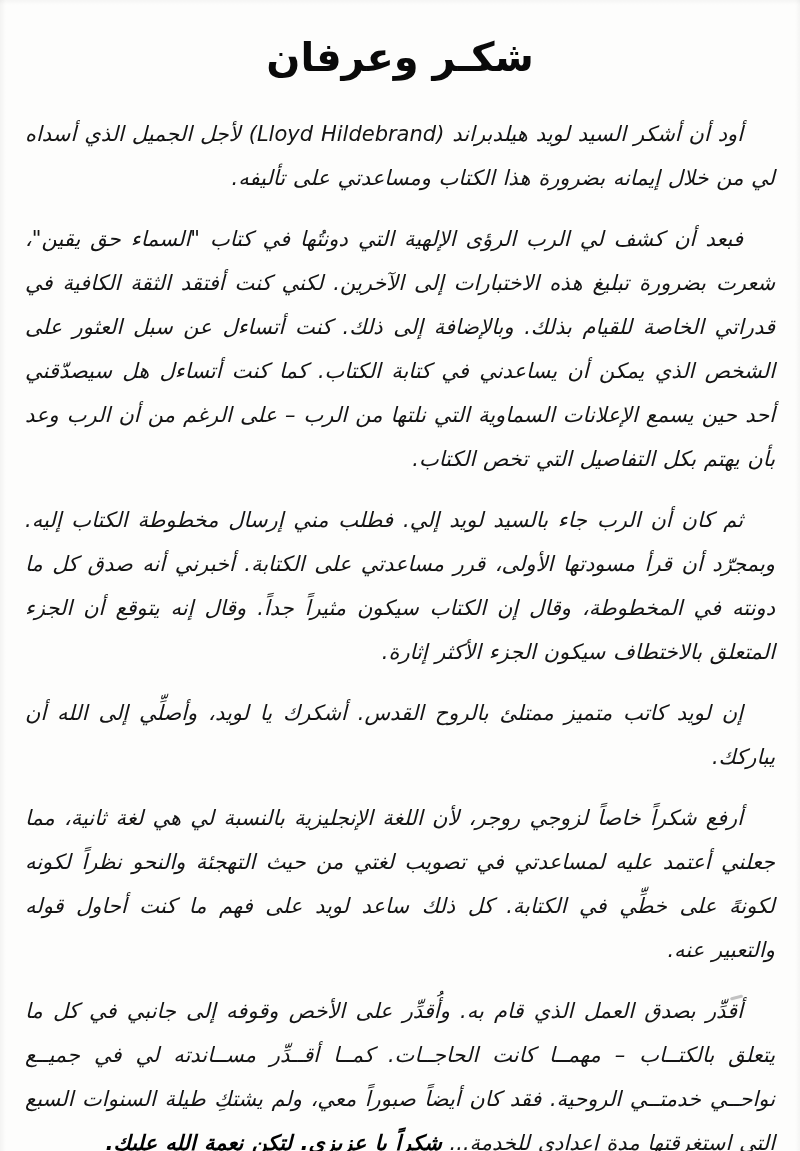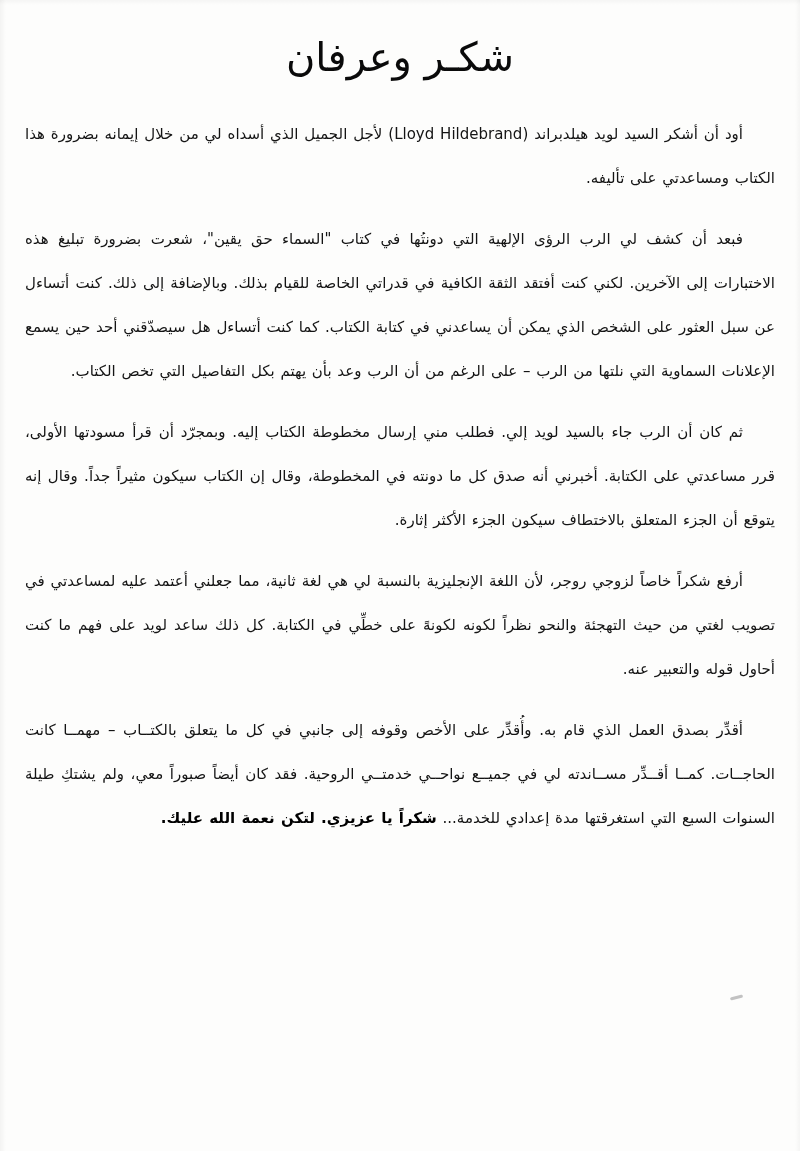--- a/index.html
+++ b/index.html
@@ -19,40 +19,41 @@
     
     background-image:
       linear-gradient(to right, rgba(0,0,0,0.04) 0, rgba(0,0,0,0) 6px),
       linear-gradient(to left, rgba(0,0,0,0.03) 0, rgba(0,0,0,0) 5px),
       linear-gradient(to bottom, rgba(0,0,0,0.03) 0, rgba(0,0,0,0) 5px);
   }
   .doc-title {
     direction: rtl;
     text-align: center;
     font-size: 40px;
-    font-weight: normal;
+    font-weight: bold;
     color: #0a0a0a;
     margin: 0;
     padding-top: 26px;
     height: 62px;
     line-height: 62px;
     letter-spacing: 1px;
   }
   .content {
     direction: rtl;
     padding: 24px 25px 0 25px;
     color: #141414;
   }
   .content p {
     margin: 0 0 17px 0;
-    font-size: 15px;
+    font-size: 21px;
     line-height: 44px;
     text-align: justify;
     text-indent: 32px;
     word-spacing: 1px;
+    font-style: italic;
   }
   .content p .tail-bold {
     font-weight: bold;
     color: #000;
   }
   .scan-artifact {
     position: absolute;
     top: 996px;
     left: 730px;
     width: 13px;
@@ -70,20 +71,21 @@
   <h1 class="doc-title">شكـر وعرفان</h1>
 
   <div class="content">
 
     <p><span>أود أن أشكر السيد لويد هيلدبراند (Lloyd Hildebrand) لأجل الجميل الذي أسداه لي من خلال إيمانه بضرورة هذا الكتاب ومساعدتي على تأليفه.</span></p>
 
     <p><span>فبعد أن كشف لي الرب الرؤى الإلهية التي دونتُها في كتاب "السماء حق يقين"، شعرت بضرورة تبليغ هذه الاختبارات إلى الآخرين. لكني كنت أفتقد الثقة الكافية في قدراتي الخاصة للقيام بذلك. وبالإضافة إلى ذلك. كنت أتساءل عن سبل العثور على الشخص الذي يمكن أن يساعدني في كتابة الكتاب. كما كنت أتساءل هل سيصدّقني أحد حين يسمع الإعلانات السماوية التي نلتها من الرب – على الرغم من أن الرب وعد بأن يهتم بكل التفاصيل التي تخص الكتاب.</span></p>
 
     <p><span>ثم كان أن الرب جاء بالسيد لويد إلي. فطلب مني إرسال مخطوطة الكتاب إليه. وبمجرّد أن قرأ مسودتها الأولى، قرر مساعدتي على الكتابة. أخبرني أنه صدق كل ما دونته في المخطوطة، وقال إن الكتاب سيكون مثيراً جداً. وقال إنه يتوقع أن الجزء المتعلق بالاختطاف سيكون الجزء الأكثر إثارة.</span></p>
 
+    <p><span>إن لويد كاتب متميز ممتلئ بالروح القدس. أشكرك يا لويد، وأصلِّي إلى الله أن يباركك.</span></p>
 
     <p><span>أرفع شكراً خاصاً لزوجي روجر، لأن اللغة الإنجليزية بالنسبة لي هي لغة ثانية، مما جعلني أعتمد عليه لمساعدتي في تصويب لغتي من حيث التهجئة والنحو نظراً لكونه لكونهً على خطِّي في الكتابة. كل ذلك ساعد لويد على فهم ما كنت أحاول قوله والتعبير عنه.</span></p>
 
     <p><span>أقدِّر بصدق العمل الذي قام به. وأُقدِّر على الأخص وقوفه إلى جانبي في كل ما يتعلق بالكتــاب – مهمــا كانت الحاجــات. كمــا أقــدِّر مســاندته لي في جميــع نواحــي خدمتــي الروحية. فقد كان أيضاً صبوراً معي، ولم يشتكِ طيلة السنوات السبع التي استغرقتها مدة إعدادي للخدمة... </span><strong class="tail-bold">شكراً يا عزيزي. لتكن نعمة الله عليك.</strong></p>
 
   </div>
 
   <div class="scan-artifact"></div>
 
 </div>

